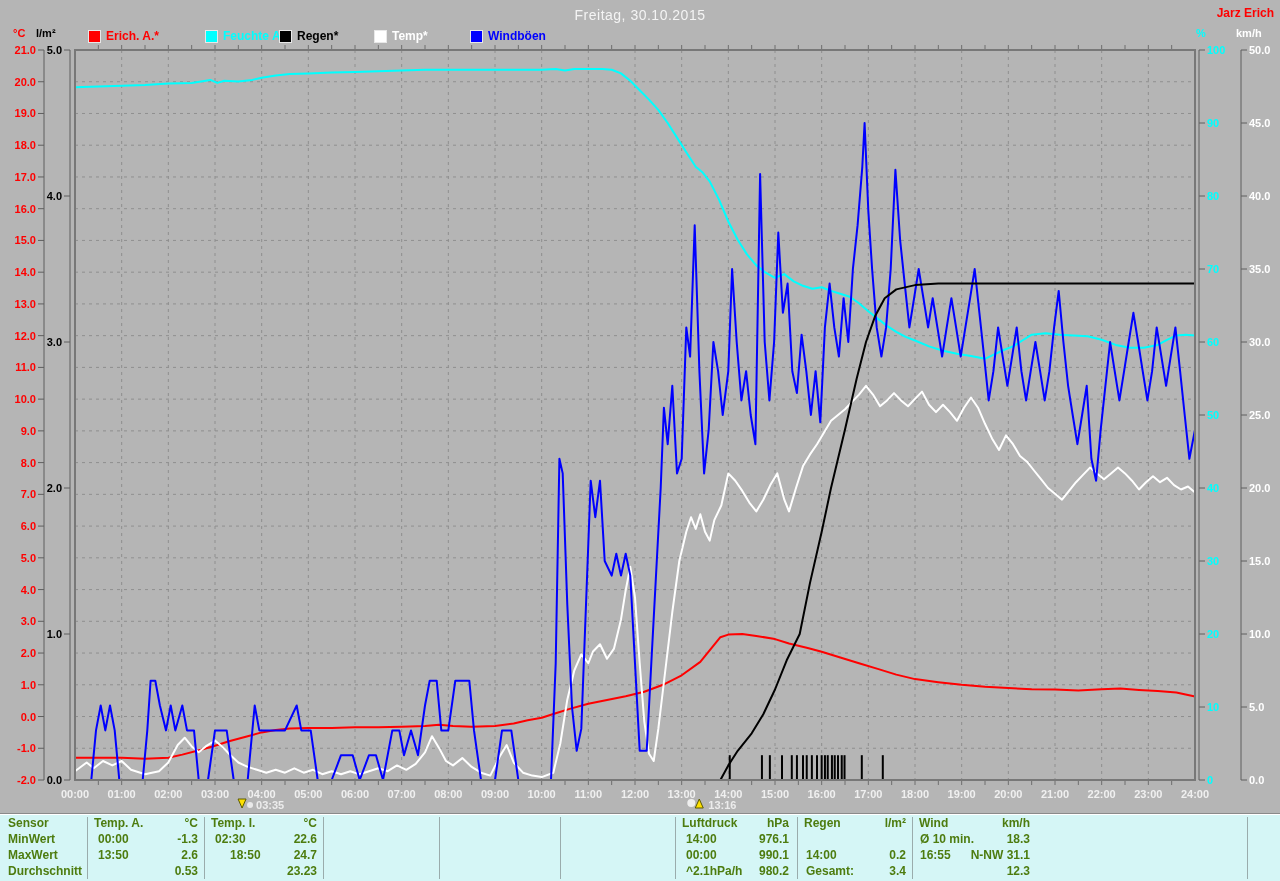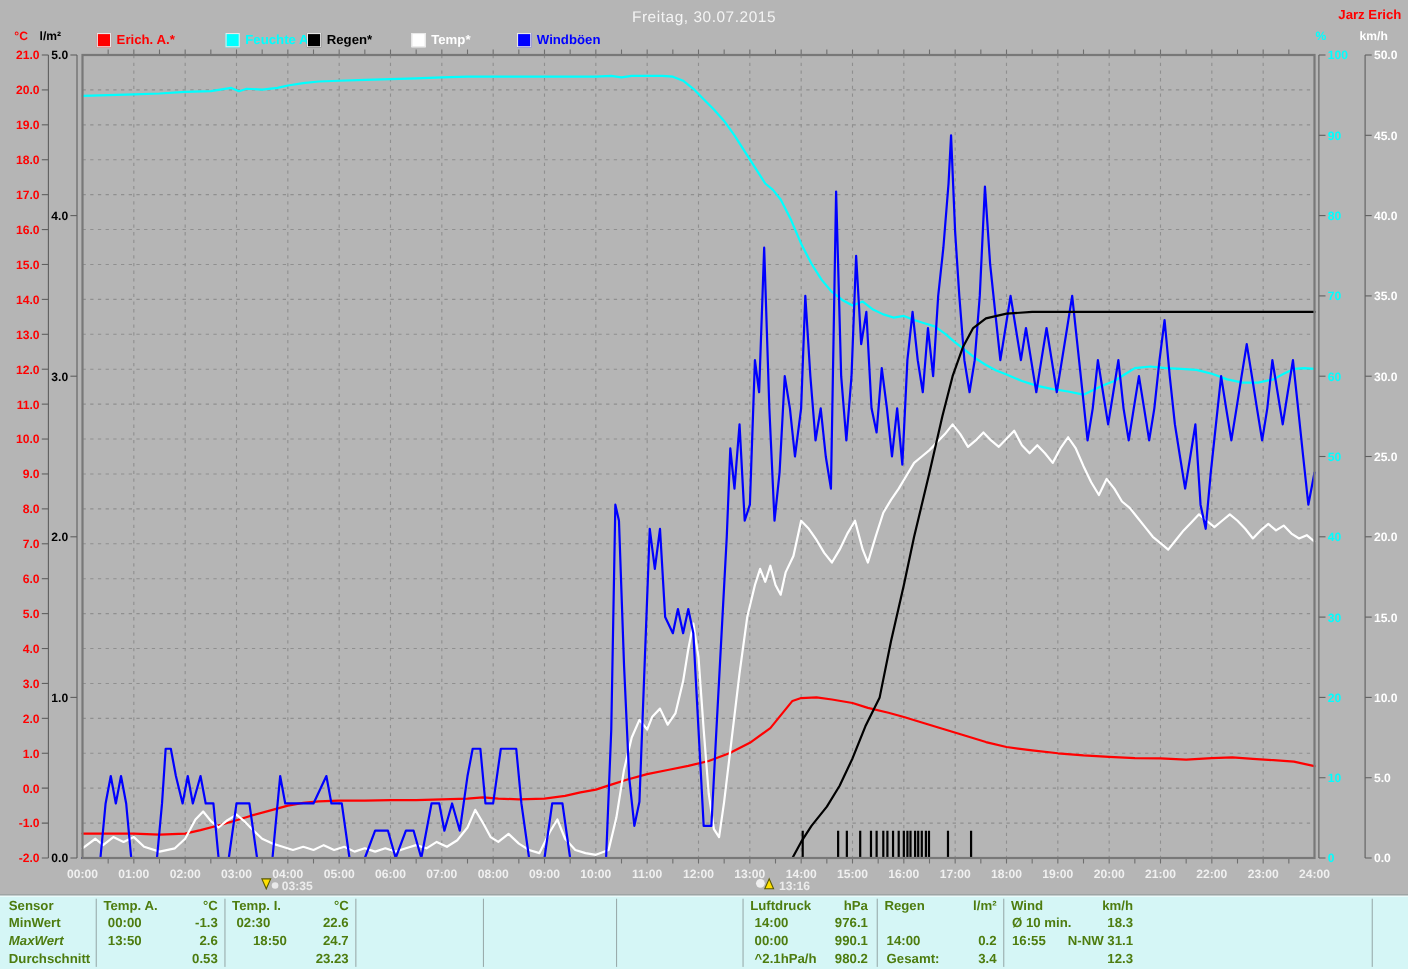--- a/index.html
+++ b/index.html
@@ -19,21 +19,21 @@
   #chart{position:absolute;top:0;left:0;}
   #stats-table{position:absolute;left:0;top:813px;width:1280px;height:68px;background:#d5f6f6;
                border-top:1px solid #8a8a8a;box-shadow:inset 0 1px 0 #ffffff;}
   #stats-table .cell{position:absolute;font-size:12px;font-weight:700;color:#4d7c0f;white-space:nowrap;line-height:14px;}
   #stats-table .sep{position:absolute;top:3px;bottom:3px;width:1px;background:#9aacac;}
 </style>
 </head>
 <body>
 
 <div class="screen">
-  <div class="title">Freitag, 30.07.2015</div>
+  <div class="title">Freitag, 30.10.2015</div>
   <div class="station">Jarz Erich</div>
 
   <span class="unit u-temp">°C</span>
   <span class="unit u-rain">l/m²</span>
   <span class="unit u-hum">%</span>
   <span class="unit u-wind">km/h</span>
 
   <div id="legend">
       <div class="li" style="left: 88px;">
         <span class="sw" style="background: rgb(255, 0, 0);"></span>
@@ -392,21 +392,21 @@
       <g>
         <circle cx="691.2666666666667" cy="803" r="4" fill="#efefef"></circle>
         <polygon points="695.2666666666667,808 703.2666666666667,808 699.2666666666667,799" fill="#ffe000" stroke="#5a5a00" stroke-width="1"></polygon>
         <text x="708.2666666666667" y="809" fill="#ececec" font-size="11" font-weight="700" font-family="Liberation Sans, DejaVu Sans, sans-serif">13:16</text>
       </g>
     </svg>
 
   <div id="stats-table">
       <div class="cell" style="top: 2px; left: 8px;">Sensor</div>
       <div class="cell" style="top: 18px; left: 8px;">MinWert</div>
-      <div class="cell" style="top: 34px; left: 8px; font-style: italic;">MaxWert</div>
+      <div class="cell" style="top: 34px; left: 8px;">MaxWert</div>
       <div class="cell" style="top: 50px; left: 8px;">Durchschnitt</div>
       <div class="sep" style="left: 87px;"></div>
       <div class="cell" style="top: 2px; left: 94px;">Temp. A.</div>
       <div class="cell" style="top: 2px; right: 1082px;">°C</div>
       <div class="cell" style="top: 18px; left: 98px;">00:00</div>
       <div class="cell" style="top: 18px; right: 1082px;">-1.3</div>
       <div class="cell" style="top: 34px; left: 98px;">13:50</div>
       <div class="cell" style="top: 34px; right: 1082px;">2.6</div>
       <div class="cell" style="top: 50px; right: 1082px;">0.53</div>
       <div class="sep" style="left: 204px;"></div>

